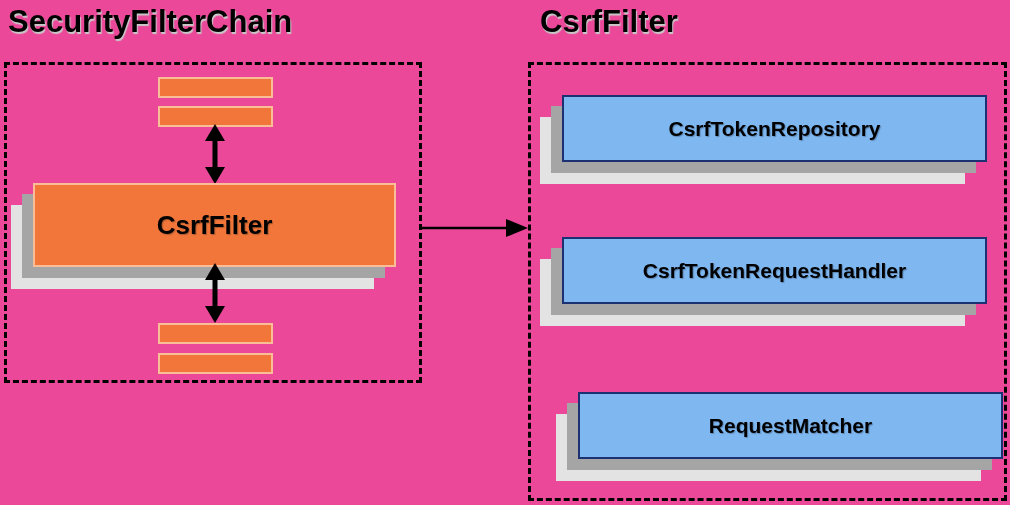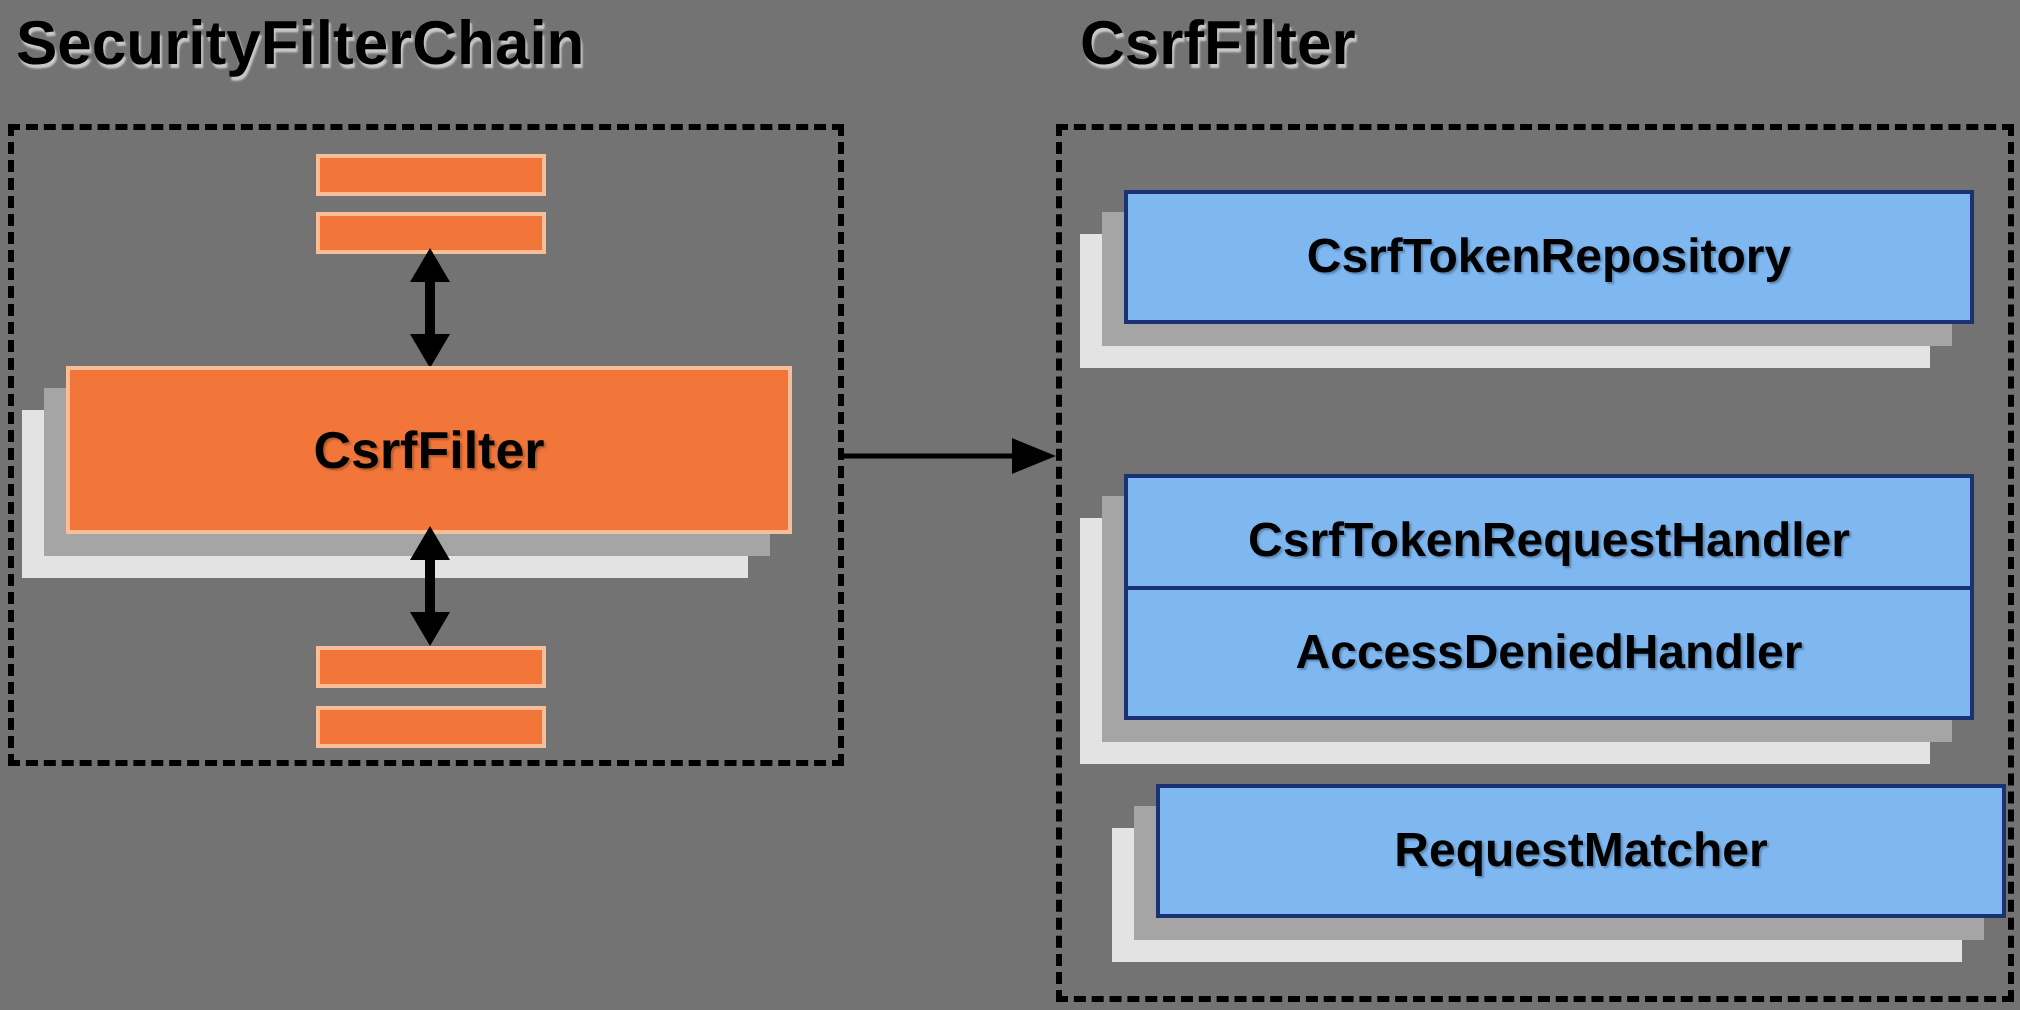--- a/index.html
+++ b/index.html
@@ -1,20 +1,20 @@
 <!DOCTYPE html>
 <html><head>
 <meta charset="utf-8">
 <style>
   html, body { margin: 0; padding: 0; background: #ffffff; }
   .canvas {
     position: relative;
     width: 1010px;
     height: 505px;
-    background: #737373;
+    background: #ec4899;
     font-family: "Liberation Sans", sans-serif;
     overflow: hidden;
     text-align: center;
   }
   .title {
     position: absolute;
     font-size: 31px;
     font-weight: bold;
     color: #000000;
     text-shadow: 1px 2px 1px #c9c9c9;
@@ -69,21 +69,21 @@
     position: absolute;
     left: 562px;
     width: 425px;
     height: 67px;
     background: #7FB8F0;
     border: 2px solid #1B3172;
     box-sizing: border-box;
     display: flex;
     align-items: center;
     justify-content: center;
-    font-size: 24px;
+    font-size: 21px;
     font-weight: bold;
     color: #000000;
     text-shadow: 1px 1px 1px rgba(40,60,90,0.4);
     box-shadow: -11px 11px 0 #A5A5A5, -22px 22px 0 #E3E3E3;
   }
   .blue-1 { top: 95px; }
   .blue-2 { top: 194px; margin-top: 43px; }
   .blue-3 { top: 293px; }
   .blue-4 { top: 392px; margin-left: 16px; }
 
@@ -129,20 +129,17 @@
     <line x1="0" y1="13" x2="88" y2="13" stroke="#000000" stroke-width="2.5"></line>
     <polygon points="107,13 85,4 85,22" fill="#000000"></polygon>
   </svg>
 
   <div class="blue-box blue-1">
     <span>CsrfTokenRepository</span>
   </div>
   <div class="blue-box blue-2">
     <span>CsrfTokenRequestHandler</span>
   </div>
-  <div class="blue-box blue-3">
-    <span>AccessDeniedHandler</span>
-  </div>
   <div class="blue-box blue-4">
     <span>RequestMatcher</span>
   </div>
 
 </div>
 
 </body></html>

